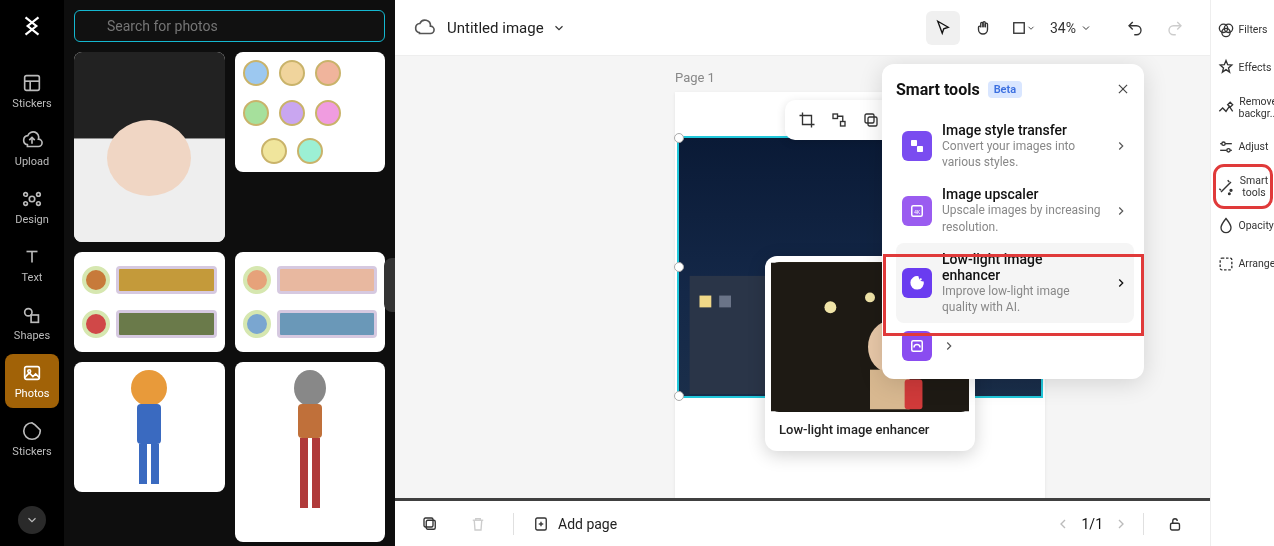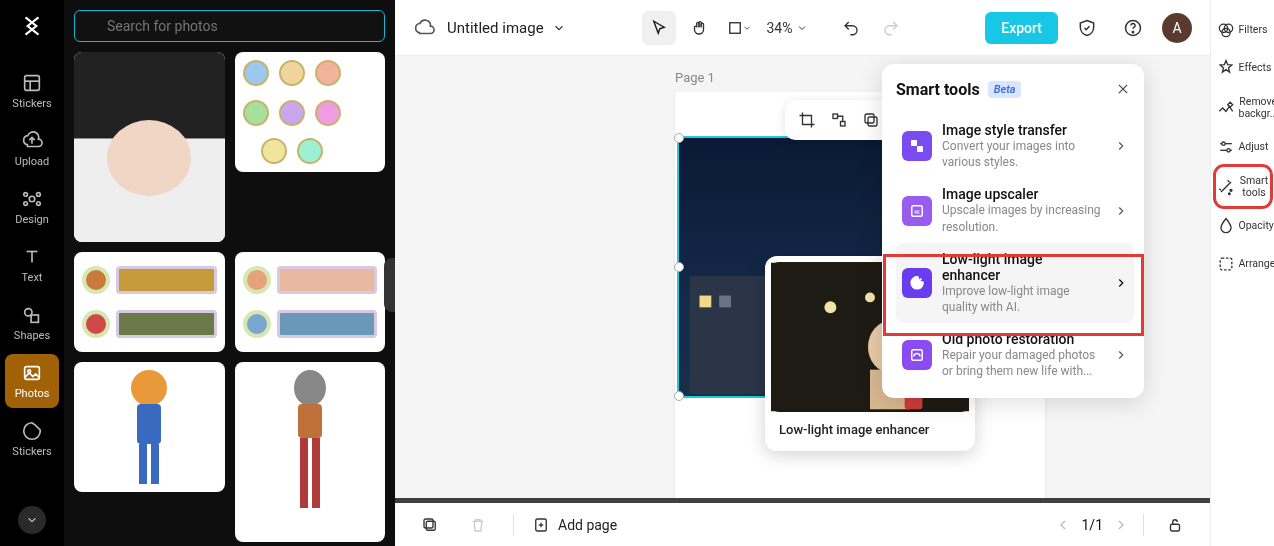--- a/index.html
+++ b/index.html
@@ -61,35 +61,35 @@
 .sel-rect .h-ml { left:-5px; top:50%; transform:translateY(-50%); }
 .sel-rect .h-tc { left:50%; top:-5px; transform:translateX(-50%); width:30px; height:6px; border-radius:3px;}
 .sel-toolbar { position:absolute; left:390px; top:44px; background:#fff; border-radius:10px; box-shadow:0 2px 10px rgba(0,0,0,0.12); display:flex; align-items:center; padding:6px 8px; gap:4px;}
 .sel-toolbar .mini { width:28px; height:28px; display:flex; align-items:center; justify-content:center; color:#333; cursor:pointer;}
 .popover-card { position:absolute; left:370px; top:200px; width:210px; background:#fff; border-radius:12px; box-shadow:0 4px 18px rgba(0,0,0,0.18); padding:6px 6px 10px 6px;}
 .popover-card .pimg { width:100%; height:150px; border-radius:8px; background: radial-gradient(circle at 30% 40%, #f8e3c8 0 20%, transparent 21%), linear-gradient(#2a2418 40%, #1a1812 100%);}
 .popover-card .ptitle { font-size:13px; color:#222; padding:10px 8px 4px 8px; font-weight:500;}
 .smart-panel { position:absolute; right:66px; top:8px; width:262px; background:#fff; border-radius:12px; box-shadow:0 4px 24px rgba(0,0,0,0.14); padding:14px 10px 10px 14px;}
 .smart-panel .sp-head { display:flex; align-items:center; gap:8px; margin-bottom:14px;}
 .smart-panel .sp-title { font-size:16px; font-weight:700; color:#111;}
-.smart-panel .beta { background:#d9e6ff; color:#3b6fe0; font-size:11px; padding:2px 6px; border-radius:4px; font-weight:600;font-style:italic;}
+.smart-panel .beta { background:#d9e6ff; color:#3b6fe0; font-size:11px; padding:2px 6px; border-radius:4px; font-weight:600;}
 .smart-panel .sp-close { margin-left:auto; width:22px; height:22px; display:flex; align-items:center; justify-content:center; color:#444; cursor:pointer;}
 .smart-item { display:flex; align-items:center; gap:10px; padding:8px 6px; border-radius:8px; cursor:pointer; position:relative;}
 .smart-item.hover { background:#f5f5f5;}
 .smart-item .sicon2 { width:30px; height:30px; border-radius:6px; display:flex; align-items:center; justify-content:center; flex:0 0 30px;}
 .smart-item .txt { flex:1; }
 .smart-item .st-title { font-size:14px; color:#111; font-weight:500;}
 .smart-item .st-desc { font-size:12px; color:#888; line-height:1.35;}
 .smart-item .chev { color:#555; }
 .hl-smart { position:absolute; right:66px; top:198px; width:261px; height:82px; border:3px solid #e03a3a; pointer-events:none;}
 .rightbar { width:64px; background:#fff; border-left:1px solid #eee; display:flex; flex-direction:column; align-items:center; padding:12px 4px; gap:2px; position:relative;}
 .rightbar .rb { display:flex; flex-direction:row; align-items:center; gap:3px; padding:8px 0; width:54px; border-radius:8px; cursor:pointer; color:#333;}
 .rightbar .rb-label { font-size:10.5px; color:#333; text-align:center; line-height:1.1;}
 .rb.hl { outline:3px solid #e03a3a; }
-.bottombar { height:48px; border-top:5px solid #404040; display:flex; align-items:center; padding:8px 18px; gap:14px; background:#fff;}
+.bottombar { height:48px; border-top:3px solid #404040; display:flex; align-items:center; padding:8px 18px; gap:14px; background:#fff;}
 .bottombar .bb-left { display:flex; align-items:center; gap:14px;}
 .bb-divider { width:1px; height:22px; background:#e0e0e0; margin:0 4px;}
 .addpage { display:flex; align-items:center; gap:8px; font-size:14px; color:#222; cursor:pointer;}
 .bottombar .bb-right { margin-left:auto; display:flex; align-items:center; gap:10px;}
 .pager { display:flex; align-items:center; gap:10px;}
 .pager .pnum { font-size:14px; color:#111;}
 .pager .parr { color:#bbb; cursor:pointer;}
 svg { display:block; }
 </style>
 </head>
@@ -293,37 +293,20 @@
             <path d="M4 9h10a6 6 0 0 1 0 12h-3"></path>
           </svg>
         </div>
       <div class="icon-btn light">
           <svg width="18" height="18" viewBox="0 0 24 24" fill="none" stroke="#ccc" stroke-width="1.8">
             <path d="M15 14l5-5-5-5"></path>
             <path d="M20 9H10a6 6 0 0 0 0 12h3"></path>
           </svg>
         </div>
     </div>
-    <div class="right">
-      <button class="export-btn">Export</button>
-      <div class="icon-btn">
-          <svg width="20" height="20" viewBox="0 0 24 24" fill="none" stroke="#333" stroke-width="1.8">
-            <path d="M12 3l8 3v5c0 5-3.5 9-8 10-4.5-1-8-5-8-10V6z"></path>
-            <polyline points="9,12 11,14 15,10"></polyline>
-          </svg>
-        </div>
-      <div class="icon-btn">
-          <svg width="20" height="20" viewBox="0 0 24 24" fill="none" stroke="#333" stroke-width="1.8">
-            <circle cx="12" cy="12" r="9"></circle>
-            <path d="M9.5 9a2.5 2.5 0 1 1 3.5 2.3c-.8.4-1 1-1 1.7"></path>
-            <circle cx="12" cy="17" r="0.8" fill="#333"></circle>
-          </svg>
-        </div>
-      <div class="avatar">A</div>
-    </div>
   </div>
 
   <div class="canvas-wrap">
     <div class="page-label">Page 1</div>
     <div class="page-rect"></div>
 
     <div class="sel-rect">
       <div class="handle h-tl"></div>
       <div class="handle h-bl"></div>
       <div class="handle h-ml"></div>
@@ -448,24 +431,20 @@
           </span>
       </div>
 
       <div class="smart-item">
         <div class="sicon2" style="background:#8a4cf0;">
             <svg width="18" height="18" viewBox="0 0 24 24" fill="#fff">
               <rect x="5" y="5" width="14" height="14" rx="2" fill="none" stroke="#fff" stroke-width="2"></rect>
               <path d="M8 14a4 4 0 0 1 8 0" stroke="#fff" stroke-width="2" fill="none"></path>
             </svg>
           </div>
-        <div class="txt">
-          <div class="st-title">Old photo restoration</div>
-          <div class="st-desc">Repair your damaged photos or bring them new life with...</div>
-        </div>
         <span class="chev">
             <svg width="14" height="14" viewBox="0 0 24 24" fill="none" stroke="#555" stroke-width="2">
               <polyline points="9,6 15,12 9,18"></polyline>
             </svg>
           </span>
       </div>
     </div>
 
     <div class="hl-smart"></div>
   </div>

